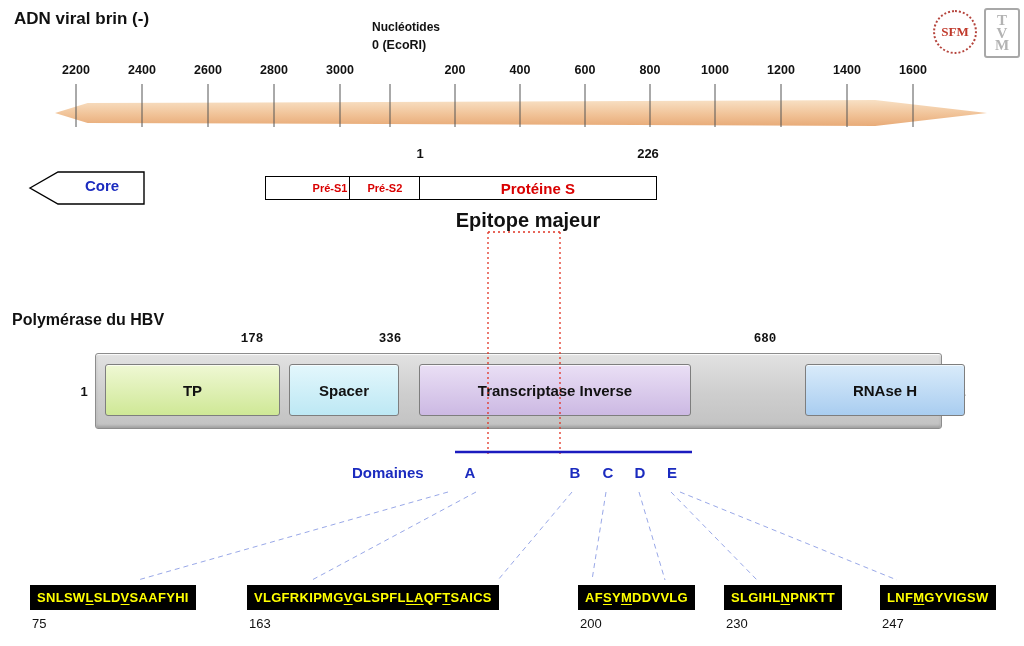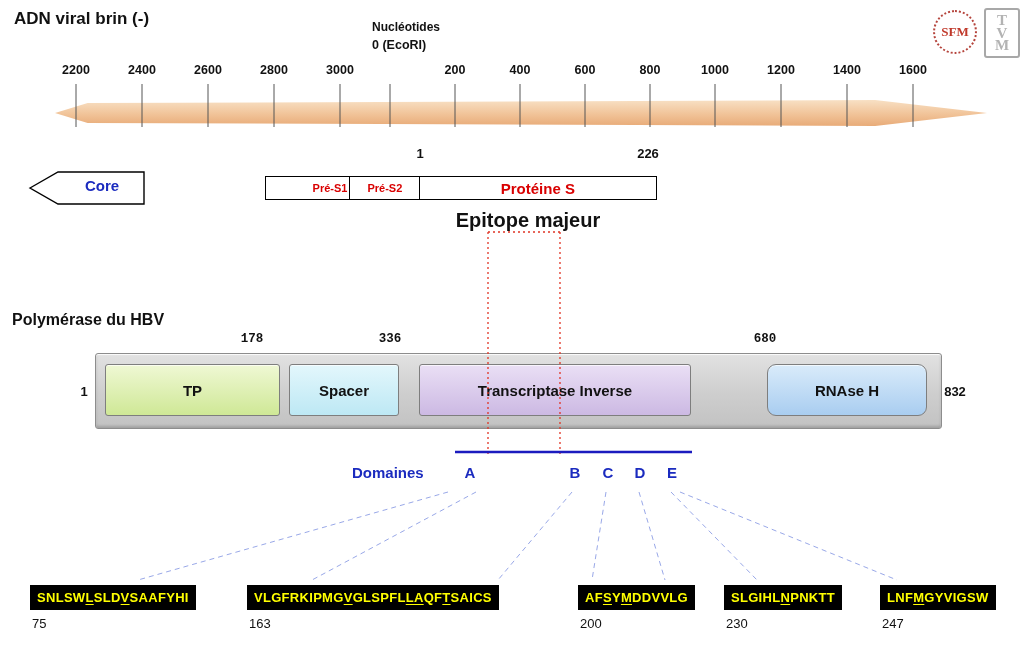--- a/index.html
+++ b/index.html
@@ -33,21 +33,21 @@
   .poly-slab{position:absolute;left:95px;top:353px;width:845px;height:74px;
              border:1px solid #8d8d8d;border-radius:3px;
              background:linear-gradient(180deg,#e2e2e2 0%,#cfcfcf 50%,#c2c2c2 100%);
              box-shadow:inset 0 1px 1px rgba(255,255,255,.9),inset 0 -2px 3px rgba(0,0,0,.18);}
   .seg{position:absolute;top:364px;height:52px;border:1px solid #7e7e7e;border-radius:3px;
        display:flex;align-items:center;justify-content:center;font-weight:bold;
        font-size:15px;box-sizing:border-box;box-shadow:inset 0 1px 0 rgba(255,255,255,.65);}
   .seg-tp{left:105px;width:175px;background:linear-gradient(180deg,#eff8d4,#cfe896);}
   .seg-spacer{left:289px;width:110px;background:linear-gradient(180deg,#e3f7fc,#bde8f4);}
   .seg-ti{left:419px;width:272px;background:linear-gradient(180deg,#eadff5,#ccb9e3);}
-  .seg-rnase{left:767px;width:160px;background:linear-gradient(180deg,#d9ebfa,#a9cdf0);border-radius:9px;}
+  .seg-rnase{left:805px;width:160px;background:linear-gradient(180deg,#d9ebfa,#a9cdf0);}
   .dom-label{position:absolute;left:352px;top:464px;color:#1b2bbf;font-weight:bold;font-size:15px;}
   .dom-letter{position:absolute;top:464px;transform:translateX(-50%);color:#1b2bbf;
               font-weight:bold;font-size:15px;}
   .seq-box{position:absolute;top:585px;background:#000;color:#ffff00;font-weight:bold;
            font-size:13px;padding:5px 7px;letter-spacing:.3px;white-space:nowrap;}
   .seq-box .u{text-decoration:underline;text-underline-offset:2px;}
   .seq-pos{position:absolute;top:616px;font-size:13px;}
   .overlay{position:absolute;left:0;top:0;pointer-events:none;}
   .sfm-logo{position:absolute;left:933px;top:10px;width:44px;height:44px;border-radius:50%;
             border:2.5px dotted #b5443c;display:flex;align-items:center;justify-content:center;

